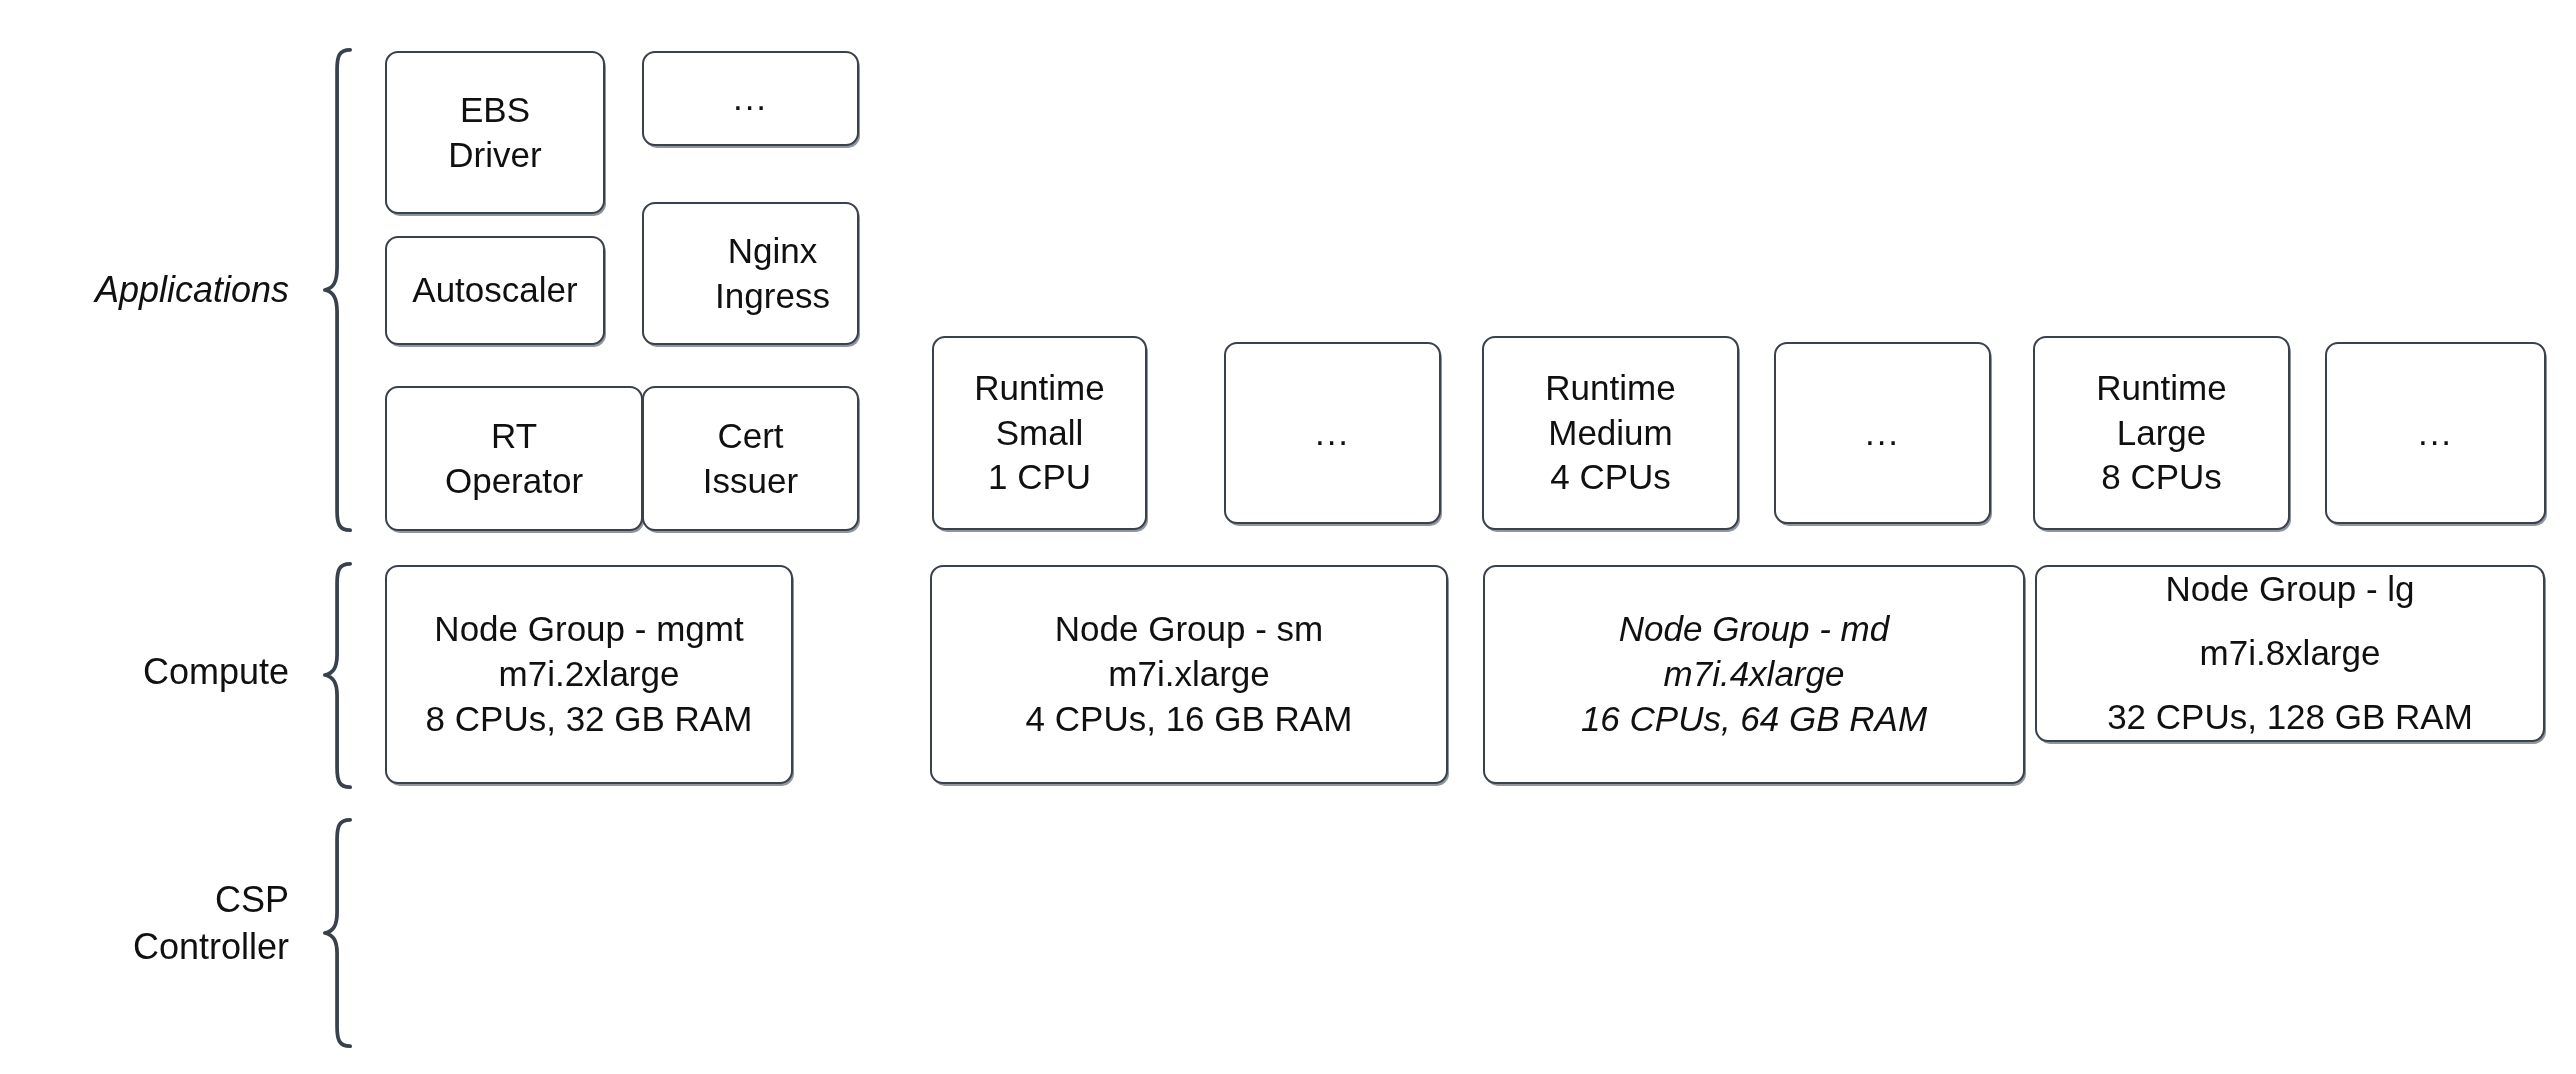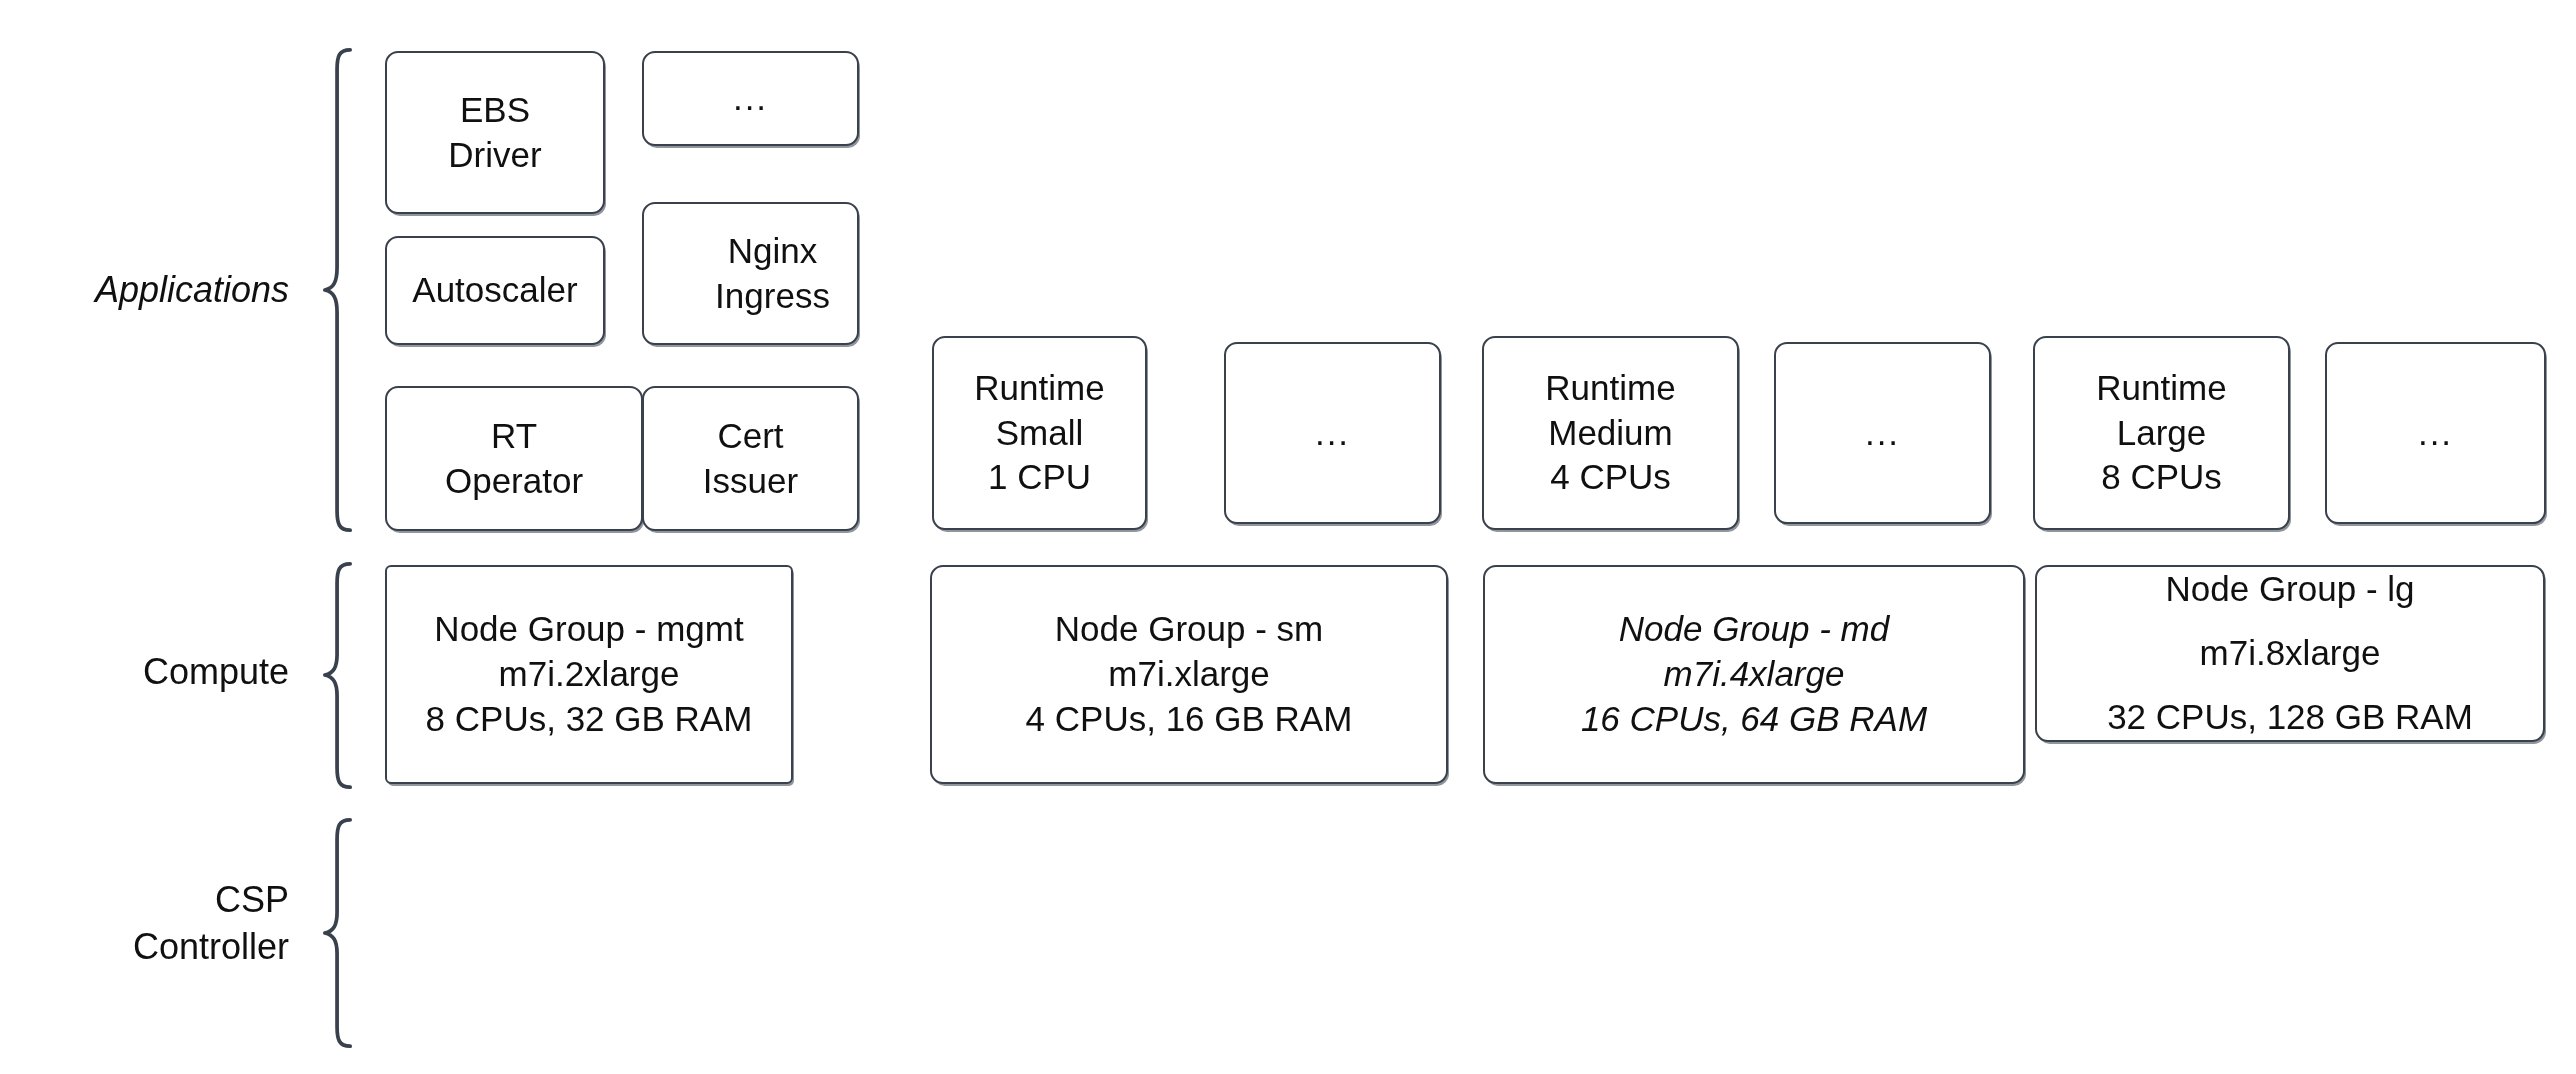--- a/index.html
+++ b/index.html
@@ -133,21 +133,21 @@
   <div class="box" style="left:2033px; top:336px; width:257px; height:194px;">
     <span class="line">Runtime</span>
     <span class="line">Large</span>
     <span class="line">8 CPUs</span>
   </div>
 
   <div class="box" style="left:2325px; top:342px; width:221px; height:182px;">
     <span class="line ellipsis">...</span>
   </div>
 
-  <div class="box" style="left:385px; top:565px; width:408px; height:219px;border-radius:6px;">
+  <div class="box" style="left:385px; top:565px; width:408px; height:219px;">
     <span class="line">Node Group - mgmt</span>
     <span class="line">m7i.2xlarge</span>
     <span class="line">8 CPUs, 32 GB RAM</span>
   </div>
 
   <div class="box" style="left:930px; top:565px; width:518px; height:219px;">
     <span class="line">Node Group - sm</span>
     <span class="line">m7i.xlarge</span>
     <span class="line">4 CPUs, 16 GB RAM</span>
   </div>

